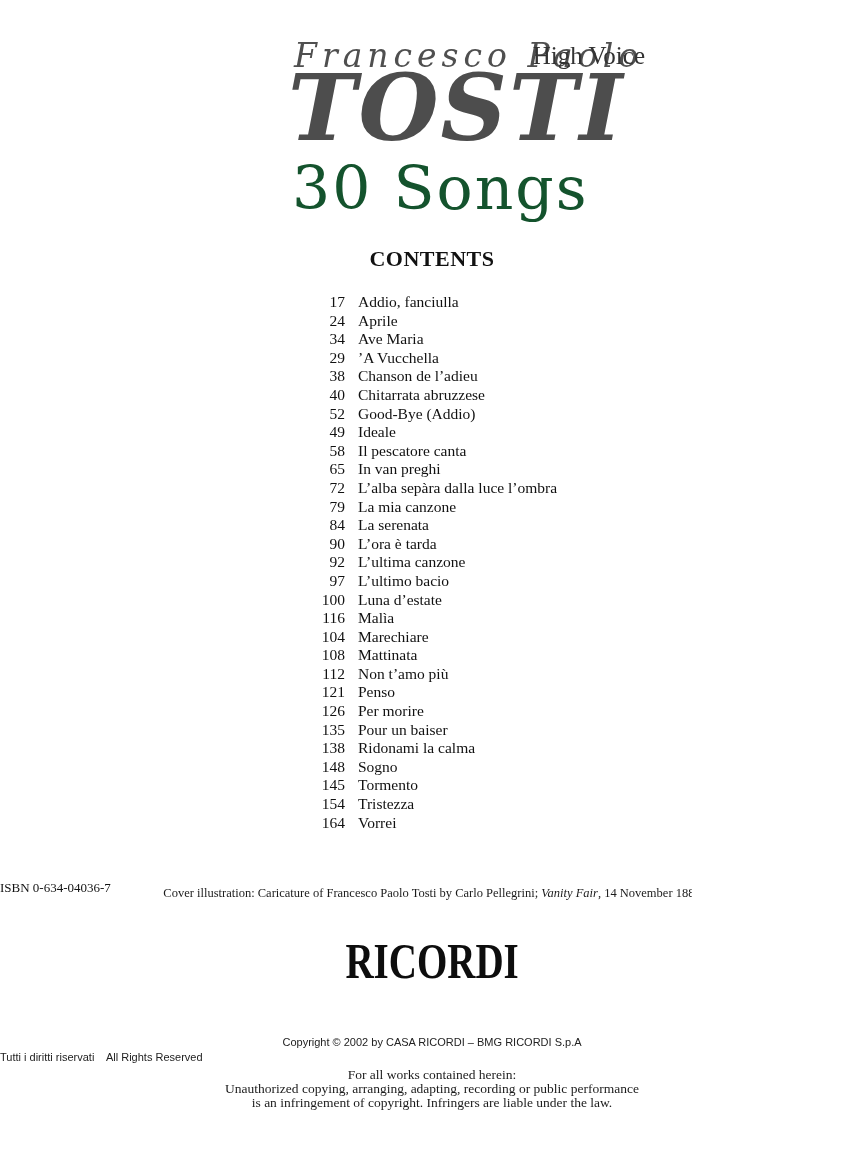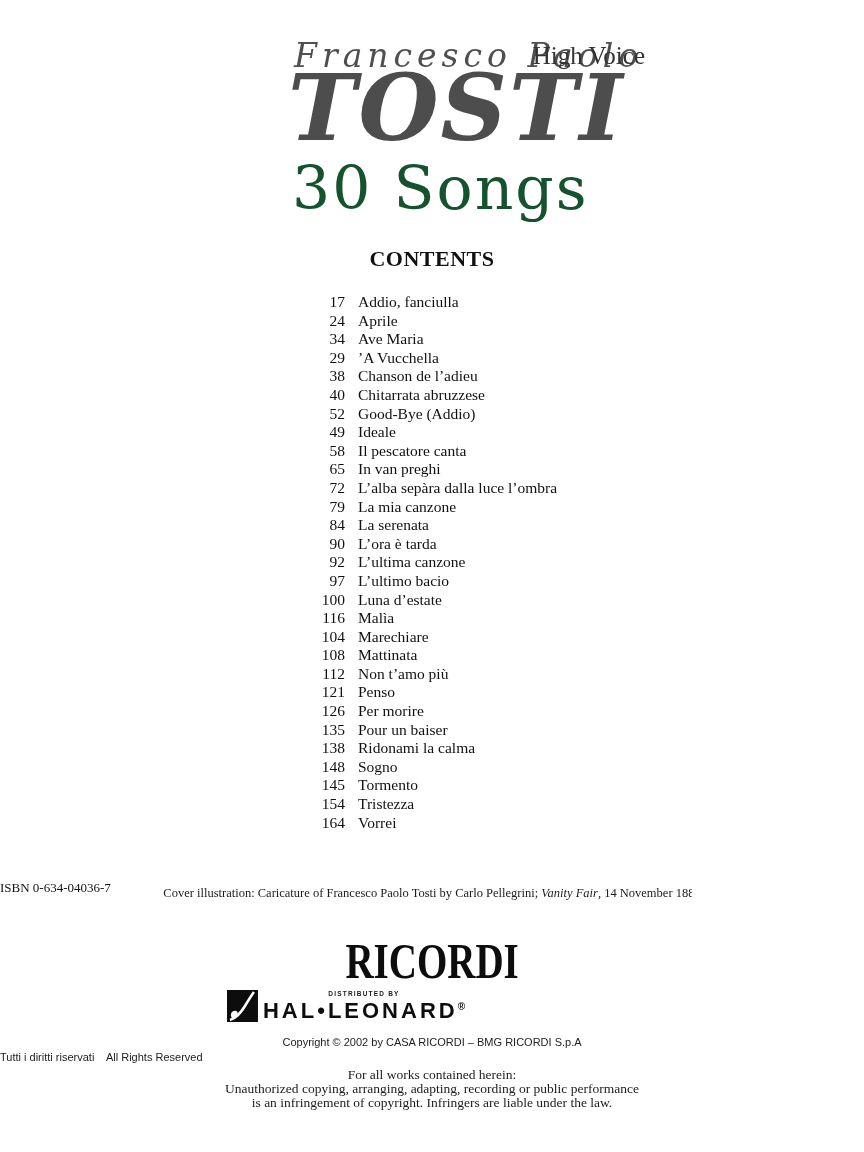--- a/index.html
+++ b/index.html
@@ -318,31 +318,20 @@
   </div>
 
   <div class="credit-line"><span>Cover illustration: Caricature of Francesco Paolo Tosti by Carlo Pellegrini; </span><span class="credit-italic">Vanity Fair</span><span>, 14 November 1885</span></div>
 
   <div class="isbn-line">ISBN 0-634-04036-7</div>
 
   <div class="ricordi-line">
     <span class="ricordi-wordmark">RICORDI</span>
   </div>
 
-  <div class="hl-block">
-    <svg class="hl-square" viewBox="0 0 31 32" xmlns="http://www.w3.org/2000/svg" aria-hidden="true">
-      <rect x="0" y="0" width="31" height="32" fill="#0d0d0d"></rect>
-      <path d="M3 30 C 7 29, 13 24, 18 16 C 21 11, 24 6, 27 2" stroke="#ffffff" stroke-width="2.6" fill="none"></path>
-      <path d="M6 29 C 3 27, 3 22, 7 21 C 11 20, 12 24, 9 27 C 8 28, 7 29, 6 29 Z" fill="#ffffff"></path>
-    </svg>
-    <div class="hl-col">
-      <div class="hl-distributed">DISTRIBUTED BY</div>
-      <div class="hl-wordmark"><span>HAL•LEONARD</span><span class="hl-reg">®</span></div>
-    </div>
-  </div>
 
   <div class="copyright-line1">Copyright © 2002 by CASA RICORDI – BMG RICORDI S.p.A</div>
   <div class="copyright-line2">Tutti i diritti riservati    All Rights Reserved</div>
 
   <div class="legal-line1">For all works contained herein:</div>
   <div class="legal-line2">Unauthorized copying, arranging, adapting, recording or public performance</div>
   <div class="legal-line3">is an infringement of copyright. Infringers are liable under the law.</div>
 
 </div>
 

